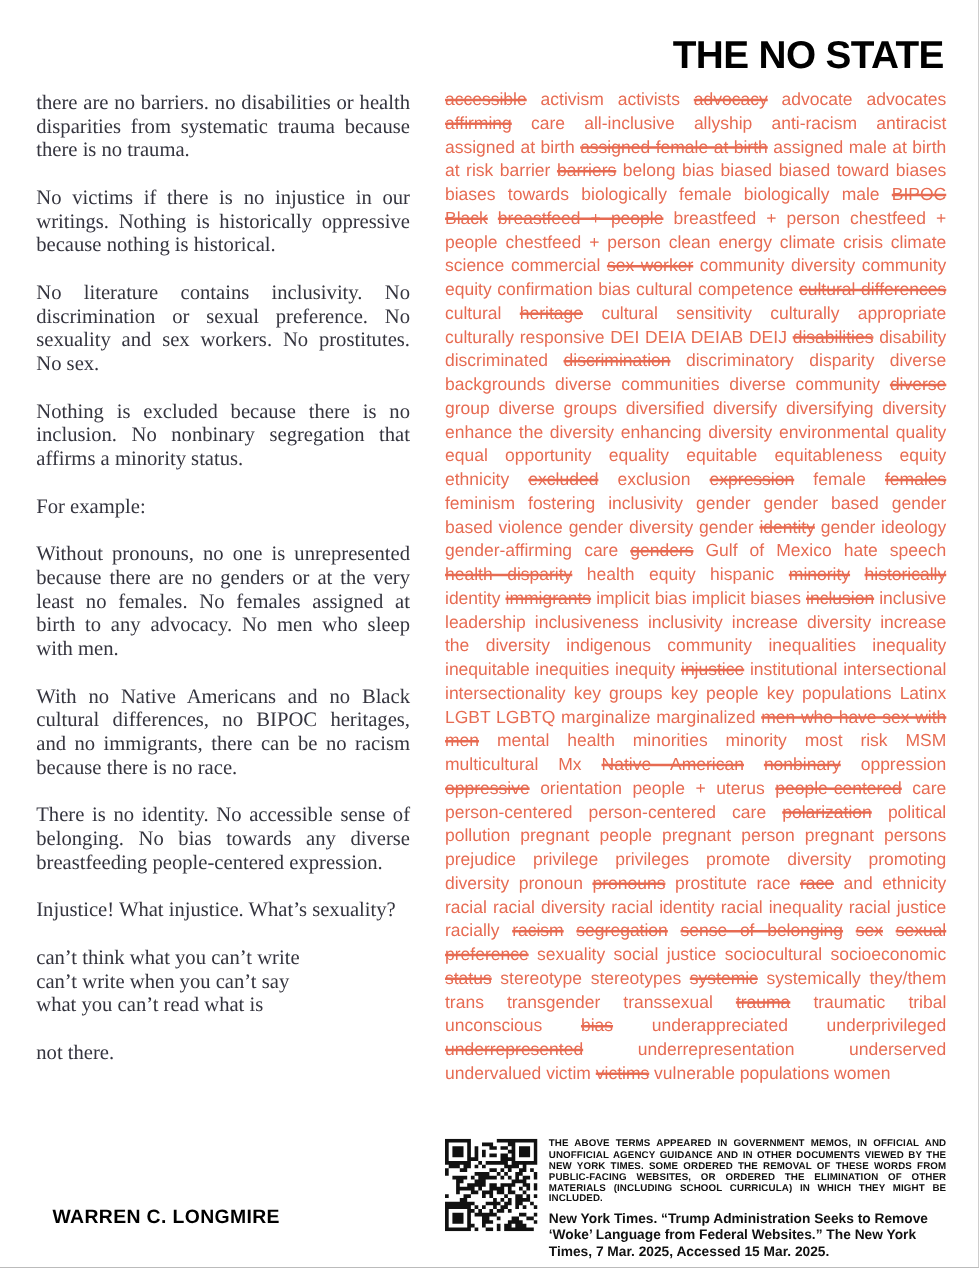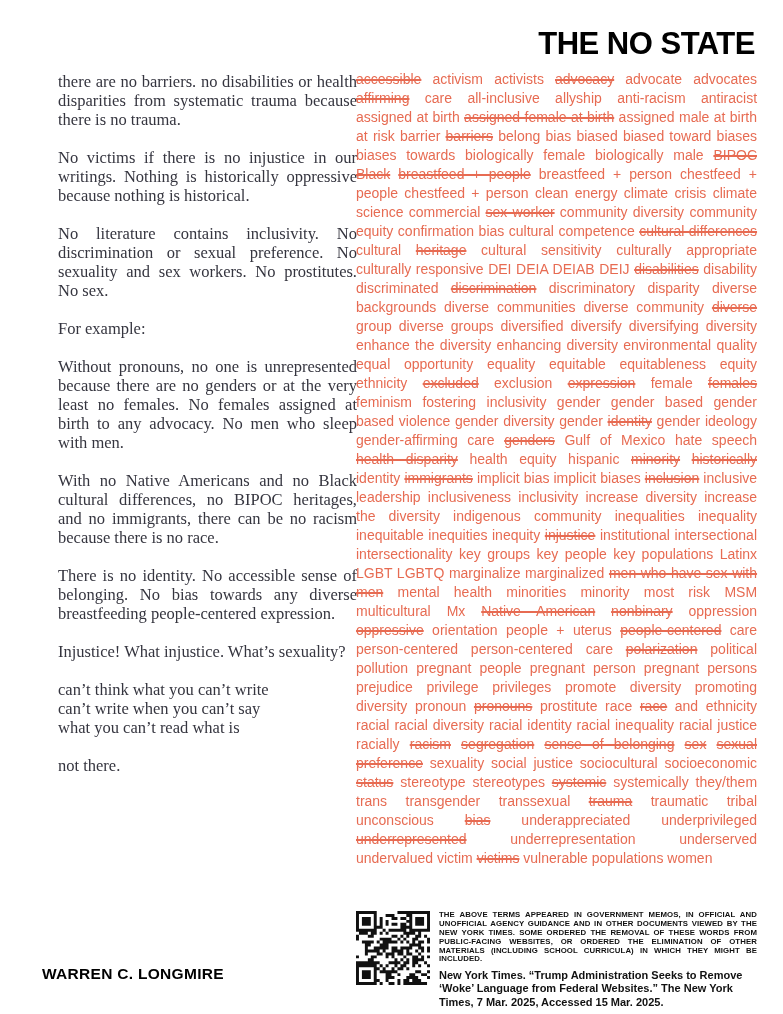--- a/index.html
+++ b/index.html
@@ -1,20 +1,20 @@
 <!DOCTYPE html>
 <html><head>
 <meta charset="utf-8">
 <style>
   html,body{margin:0;padding:0;background:#888;}
   .page{width:783px;height:1014px;background:#ffffff;position:relative;margin:0 auto;
         font-family:"Liberation Sans",sans-serif;overflow:hidden;}
   .title{position:absolute;top:26px;right:28px;font-size:31px;font-weight:bold;
          letter-spacing:-0.5px;color:#000;white-space:nowrap;}
-  .poem{position:absolute;left:58px;top:72px;width:299px;color:#35353f;
+  .poem{position:absolute;left:29px;top:72px;width:299px;color:#35353f;
         font-family:"Liberation Serif",serif;font-size:16.5px;line-height:19px;}
   .poem p{margin:0 0 19px 0;text-align:justify;white-space:pre-line;}
   .word-list{position:absolute;left:356px;top:70px;width:401px;font-size:14px;
              line-height:19px;text-align:justify;color:#e76b52;}
   .tok{white-space:normal;}
   .tok.struck{text-decoration:line-through;text-decoration-thickness:2px;}
   .footnote{position:absolute;left:356px;top:911px;width:401px;display:flex;gap:9px;align-items:flex-start;}
   .qr{width:74px;height:74px;flex:none;display:block;}
   .foot-text{flex:1;color:#111;}
   .disclaimer{font-size:7.8px;font-weight:bold;line-height:1.14;text-align:justify;letter-spacing:0.1px;}
@@ -26,20 +26,21 @@
 <body>
 
 <div class="page">
 
   <div class="title">THE NO STATE</div>
 
   <div class="poem">
       <p>there are no barriers. no disabilities or health disparities from systematic trauma because there is no trauma.</p>
       <p>No victims if there is no injustice in our writings. Nothing is historically oppressive because nothing is historical.</p>
       <p>No literature contains inclusivity. No discrimination or sexual preference. No sexuality and sex workers. No prostitutes. No sex.</p>
+      <p>Nothing is excluded because there is no inclusion. No nonbinary segregation that affirms a minority status.</p>
       <p>For example:</p>
       <p>Without pronouns, no one is unrepresented because there are no genders or at the very least no females. No females assigned at birth to any advocacy. No men who sleep with men.</p>
       <p>With no Native Americans and no Black cultural differences, no BIPOC heritages, and no immigrants, there can be no racism because there is no race.</p>
       <p>There is no identity. No accessible sense of belonging. No bias towards any diverse breastfeeding people-centered expression.</p>
       <p>Injustice! What injustice. What’s sexuality?</p>
       <p>can’t think what you can’t write
 can’t write when you can’t say
 what you can’t read what is</p>
       <p>not there.</p>
     </div>

